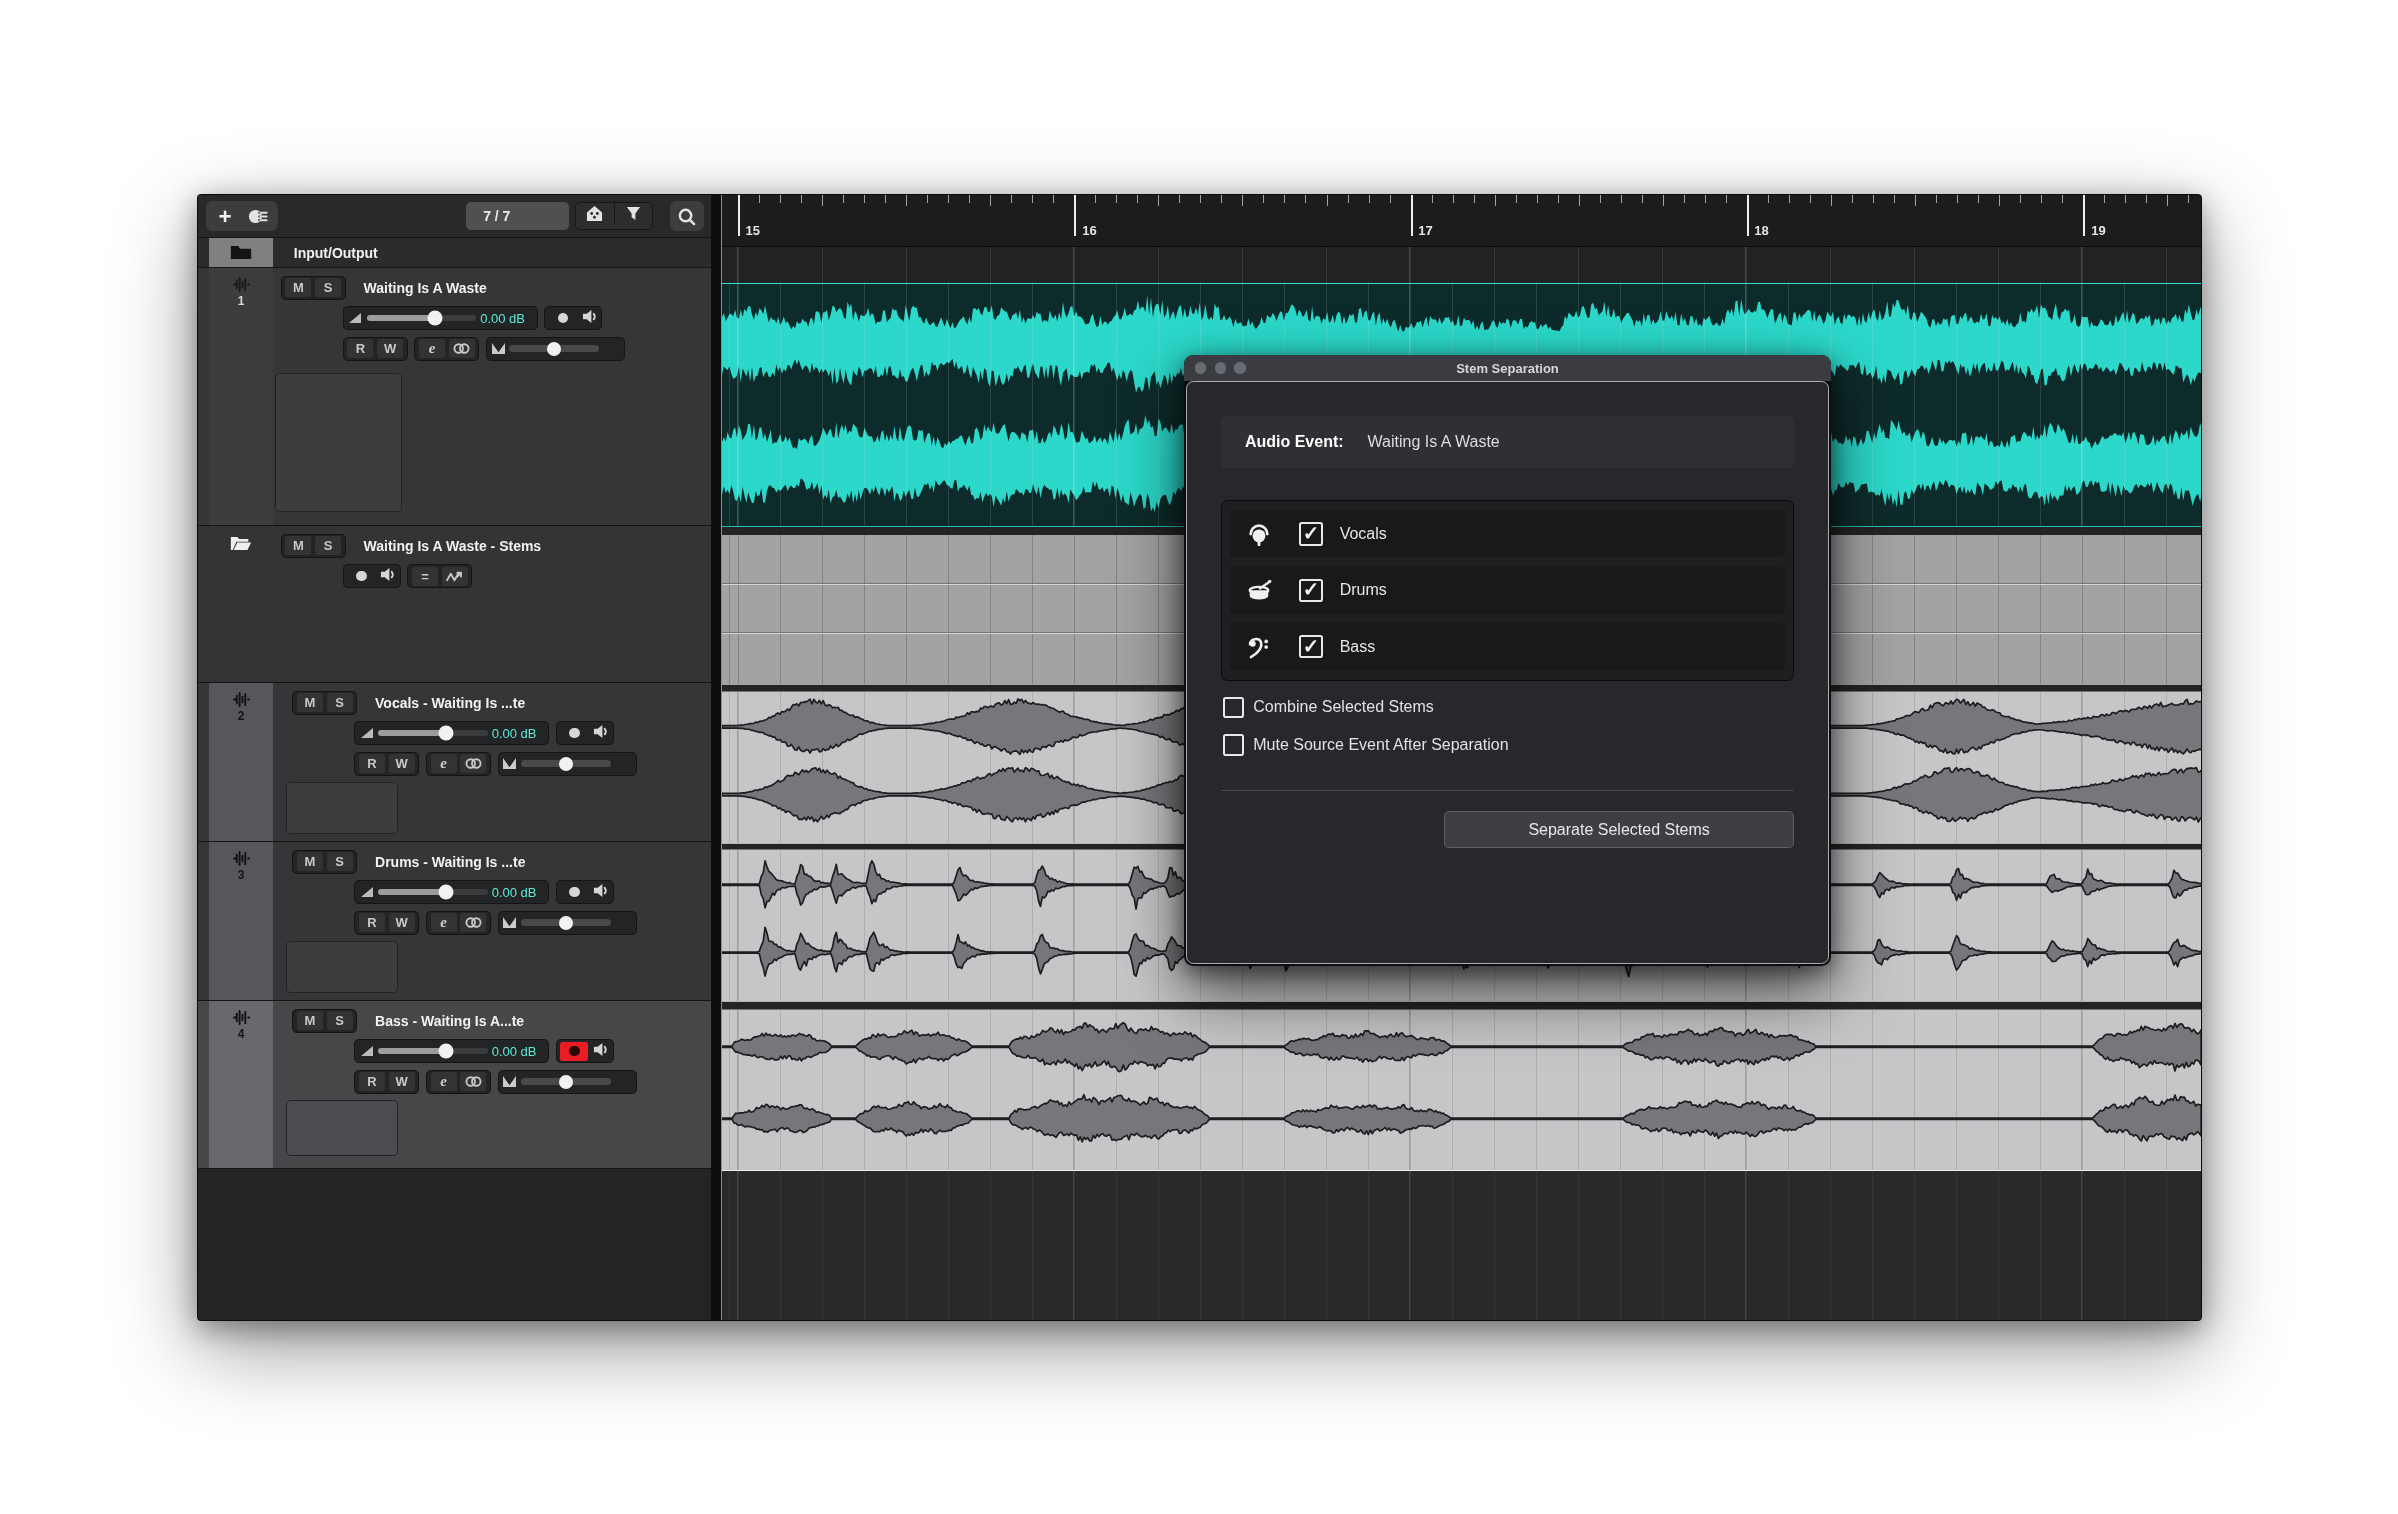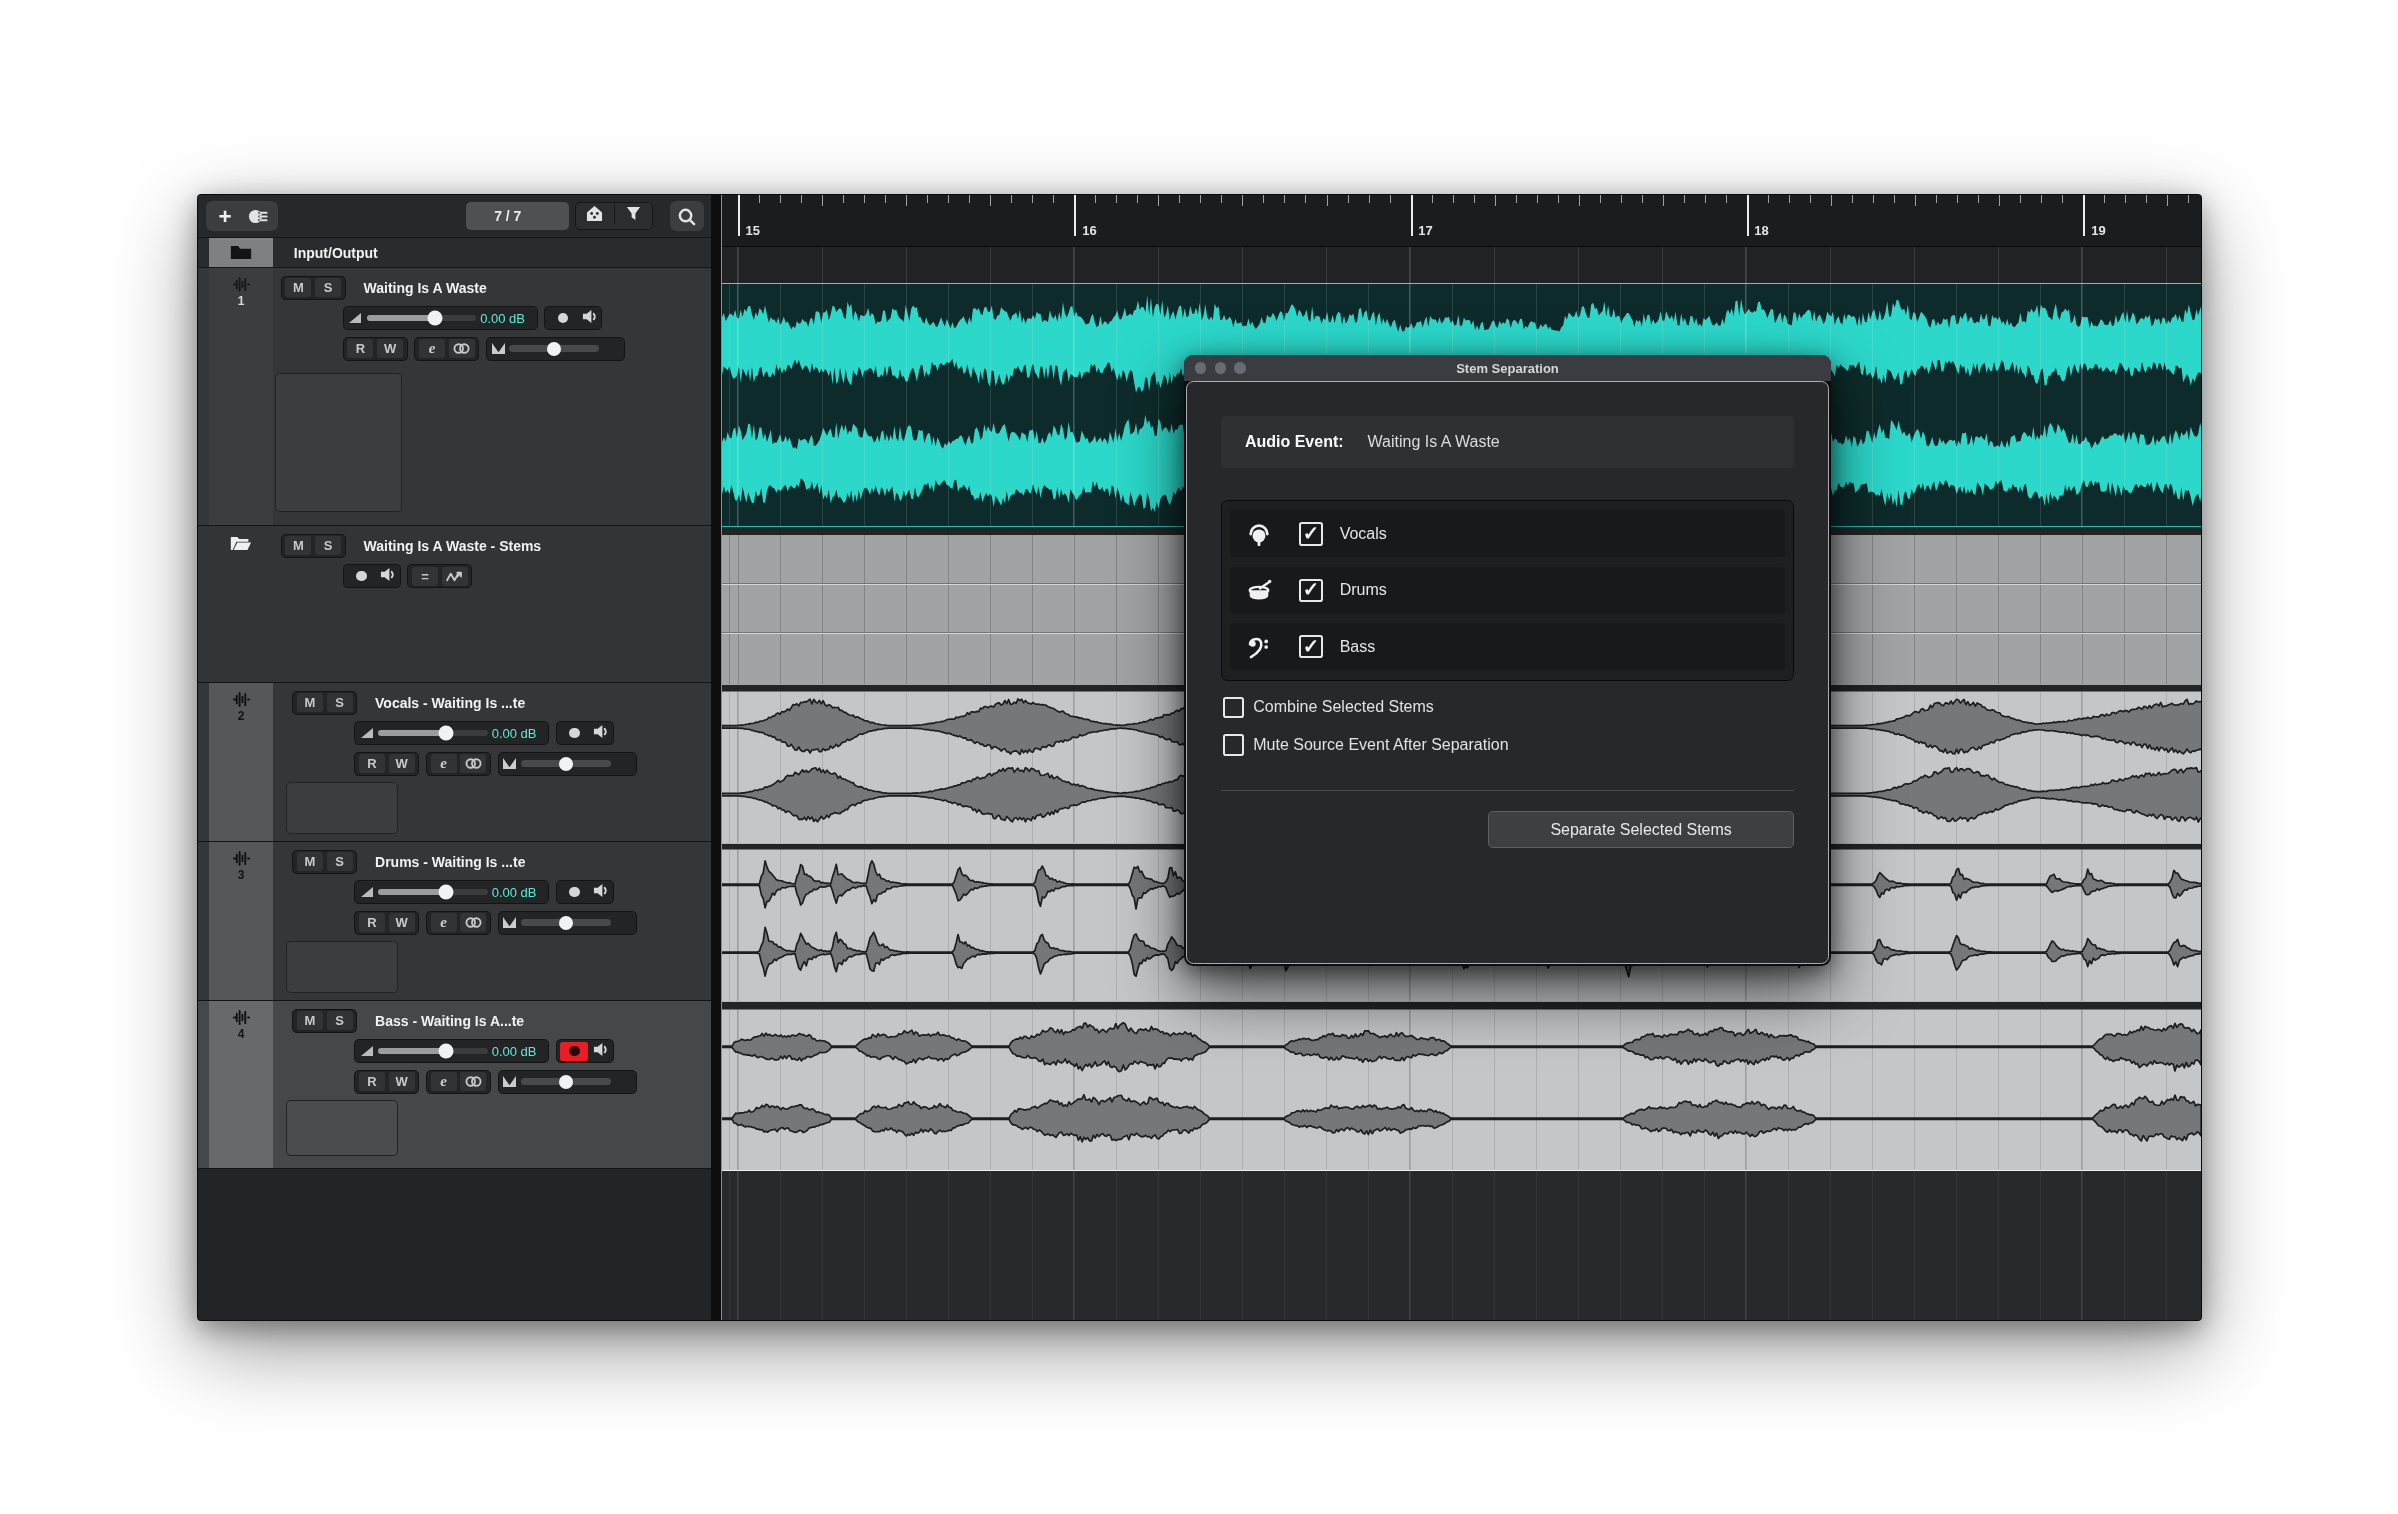--- a/index.html
+++ b/index.html
@@ -12,21 +12,21 @@
 
   
   .left{ width:513px; background:#242526; display:flex; flex-direction:column; flex:none; }
   .divider{ width:11.2px; background:#0e0e0f; border-right:0.9px solid #8b8d8f; flex:none; }
 
   .toolbar{ height:43px; background:#27282a; display:flex; align-items:center; padding:0 7.5px; flex:none; border-bottom:0.9px solid #141516;}
   .tb-grp{ display:flex; align-items:center; background:#3b3d3f; border-radius:6.6px; height:30px; padding:0 9.4px; gap:13px;}
   .tb-icon{ width:20.6px; height:20.6px; display:flex; align-items:center; justify-content:center; color:#e3e3e5;}
   .tb-plus{ font-size:22.5px; font-weight:700; color:#efefef; line-height:19px;}
   .tb-right{ margin-left:auto; display:flex; align-items:center; gap:5.6px;}
-  .tb-counter{ width:103px; height:28px; background:#4e5052; border-radius:4.7px; color:#ececee; font-size:14px; font-weight:700; display:flex; align-items:center; padding-left:28px;}
+  .tb-counter{ width:103px; height:28px; background:#4e5052; border-radius:4.7px; color:#ececee; font-size:14px; font-weight:700; display:flex; align-items:center; padding-left:17px;}
   .tb-pair{ display:flex; height:28px; background:#2c2d2f; border:0.9px solid #151617; border-radius:4.7px; overflow:visible;}
   .tb-pair .tbtn{ width:38px; display:flex; align-items:center; justify-content:center; position:relative;}
   .tb-pair .tbtn + .tbtn{ border-left:0.9px solid #151617; }
   .notch{ position:absolute; bottom:-5.6px; left:50%; margin-left:-4.7px; width:0;height:0; border-left:4.7px solid transparent;border-right:4.7px solid transparent;border-top:5.6px solid #2c2d2f;}
   .tb-search{ width:34px; height:30px; background:#3b3d3f; border-radius:6.6px; display:flex; align-items:center; justify-content:center; margin-left:11.2px;}
 
   .iorow{ height:30px; background:#2a2b2c; border-bottom:0.9px solid #161718; display:flex; align-items:center; flex:none;}
   .ioblock{ width:64px; height:100%; background:#7e8082; display:flex; align-items:center; justify-content:center; margin-left:11.2px; flex:none;}
   .iolabel{ color:#f2f2f2; font-weight:700; font-size:14px; margin-left:20.6px; }
 
@@ -107,21 +107,21 @@
   .sicon{ width:32px; display:flex; align-items:center; justify-content:center; color:#f0f0f2;}
   .cb{ width:23.4px; height:23.4px; border:2.8px solid #e8e8ea; border-radius:2.8px; margin-left:24px;
     display:flex; align-items:center; justify-content:center; color:#f4f4f6; font-size:19.7px; font-weight:700; line-height:1;}
   .slabel{ color:#e6e6e8; font-size:16px; margin-left:17px;}
   .opt-row{ display:flex; align-items:center; margin-top:16px;}
   .opt-row:first-of-type{ margin-top:32px;}
   .cb.small{ width:21.5px; height:21.5px; margin-left:1.9px; border-width:2.8px;}
   .opt-label{ color:#e2e2e4; font-size:16px; margin-left:9px;}
   .dlg-hr{ border:none; border-top:0.9px solid #47494c; margin-top:34px;}
   .dlg-btnrow{ display:flex; justify-content:flex-end; margin-top:20.6px;}
-  .sep-btn{ width:306px; height:37px; background:#3d3f42; border:0.9px solid #5e6064; border-radius:4.7px;
+  .sep-btn{ width:350px; height:37px; background:#3d3f42; border:0.9px solid #5e6064; border-radius:4.7px;
     color:#e8e8ea; font-size:16px; font-family:"Liberation Sans",sans-serif;}
 
   svg .st{ stroke:currentColor; fill:none; stroke-width:2; stroke-linecap:round; stroke-linejoin:round;}
   svg .fl{ fill:currentColor; stroke:none;}
 </style>
 </head>
 <body>
 
 <div class="window">
 

